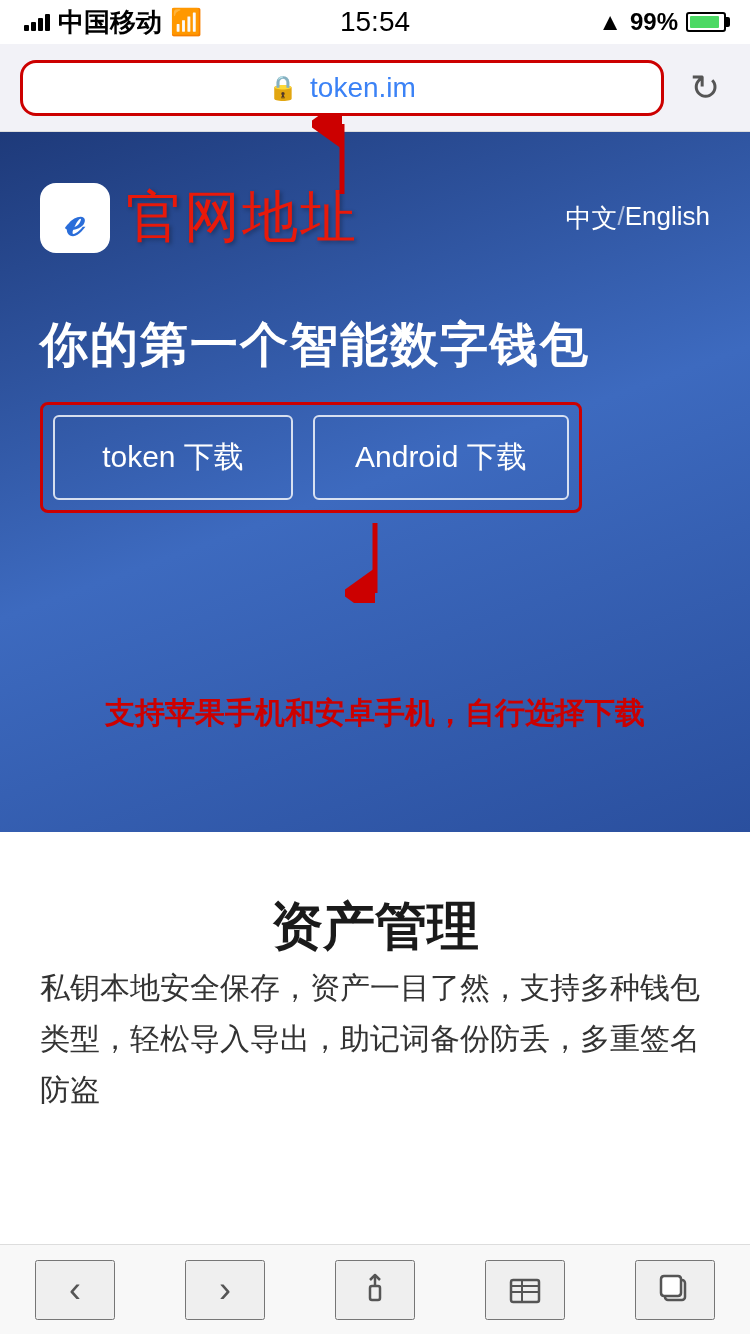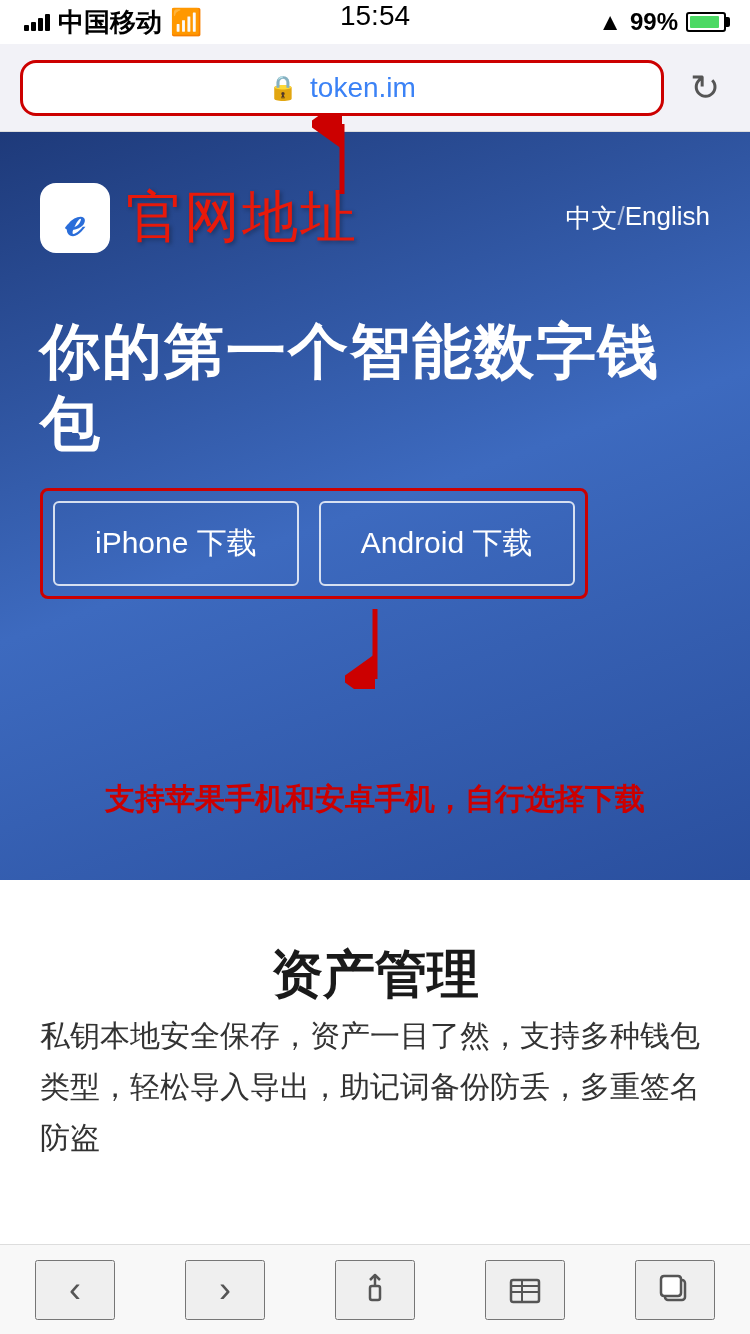--- a/index.html
+++ b/index.html
@@ -11,20 +11,21 @@
       font-family: -apple-system, "PingFang SC", "Helvetica Neue", Arial, sans-serif;
       background: #fff;
       overflow-x: hidden;
     }
 
     
     .status-bar {
       background: #fff;
       height: 44px;
       display: flex;
+      align-items: center;
       justify-content: space-between;
       padding: 0 24px;
       font-size: 28px;
       font-weight: 600;
     }
     .status-left {
       display: flex;
       align-items: center;
       gap: 8px;
       font-size: 26px;
@@ -171,21 +172,21 @@
       font-size: 26px;
     }
     .lang-divider {
       color: rgba(255,255,255,0.6);
     }
     .lang-cn { color: #fff; }
     .lang-en { color: #fff; font-weight: 400; }
 
     
     .hero-headline {
-      font-size: 60px;
+      font-size: 48px;
       font-weight: 900;
       color: #fff;
       line-height: 1.2;
       margin-bottom: 28px;
       letter-spacing: 2px;
     }
     .hero-subtitle {
       font-size: 34px;
       color: rgba(255,255,255,0.9);
       margin-bottom: 60px;
@@ -338,21 +339,21 @@
   </div>
 
   
   <div class="hero-headline">你的第一个智能数字钱包</div>
 
   
 
   
   <div class="download-buttons-wrapper">
     <div class="download-buttons-box">
-      <button class="download-btn">iPhone 下载</button>
+      <button class="download-btn">token 下载</button>
       <button class="download-btn">Android 下载</button>
     </div>
   </div>
 
   
   <div class="arrow-down-container">
     <svg width="60" height="80">
       <defs>
         <marker id="arrowhead-down" markerWidth="10" markerHeight="7" refX="5" refY="0" orient="auto">
           <polygon points="0 0, 5 7, 10 0" fill="#cc0000"></polygon>

